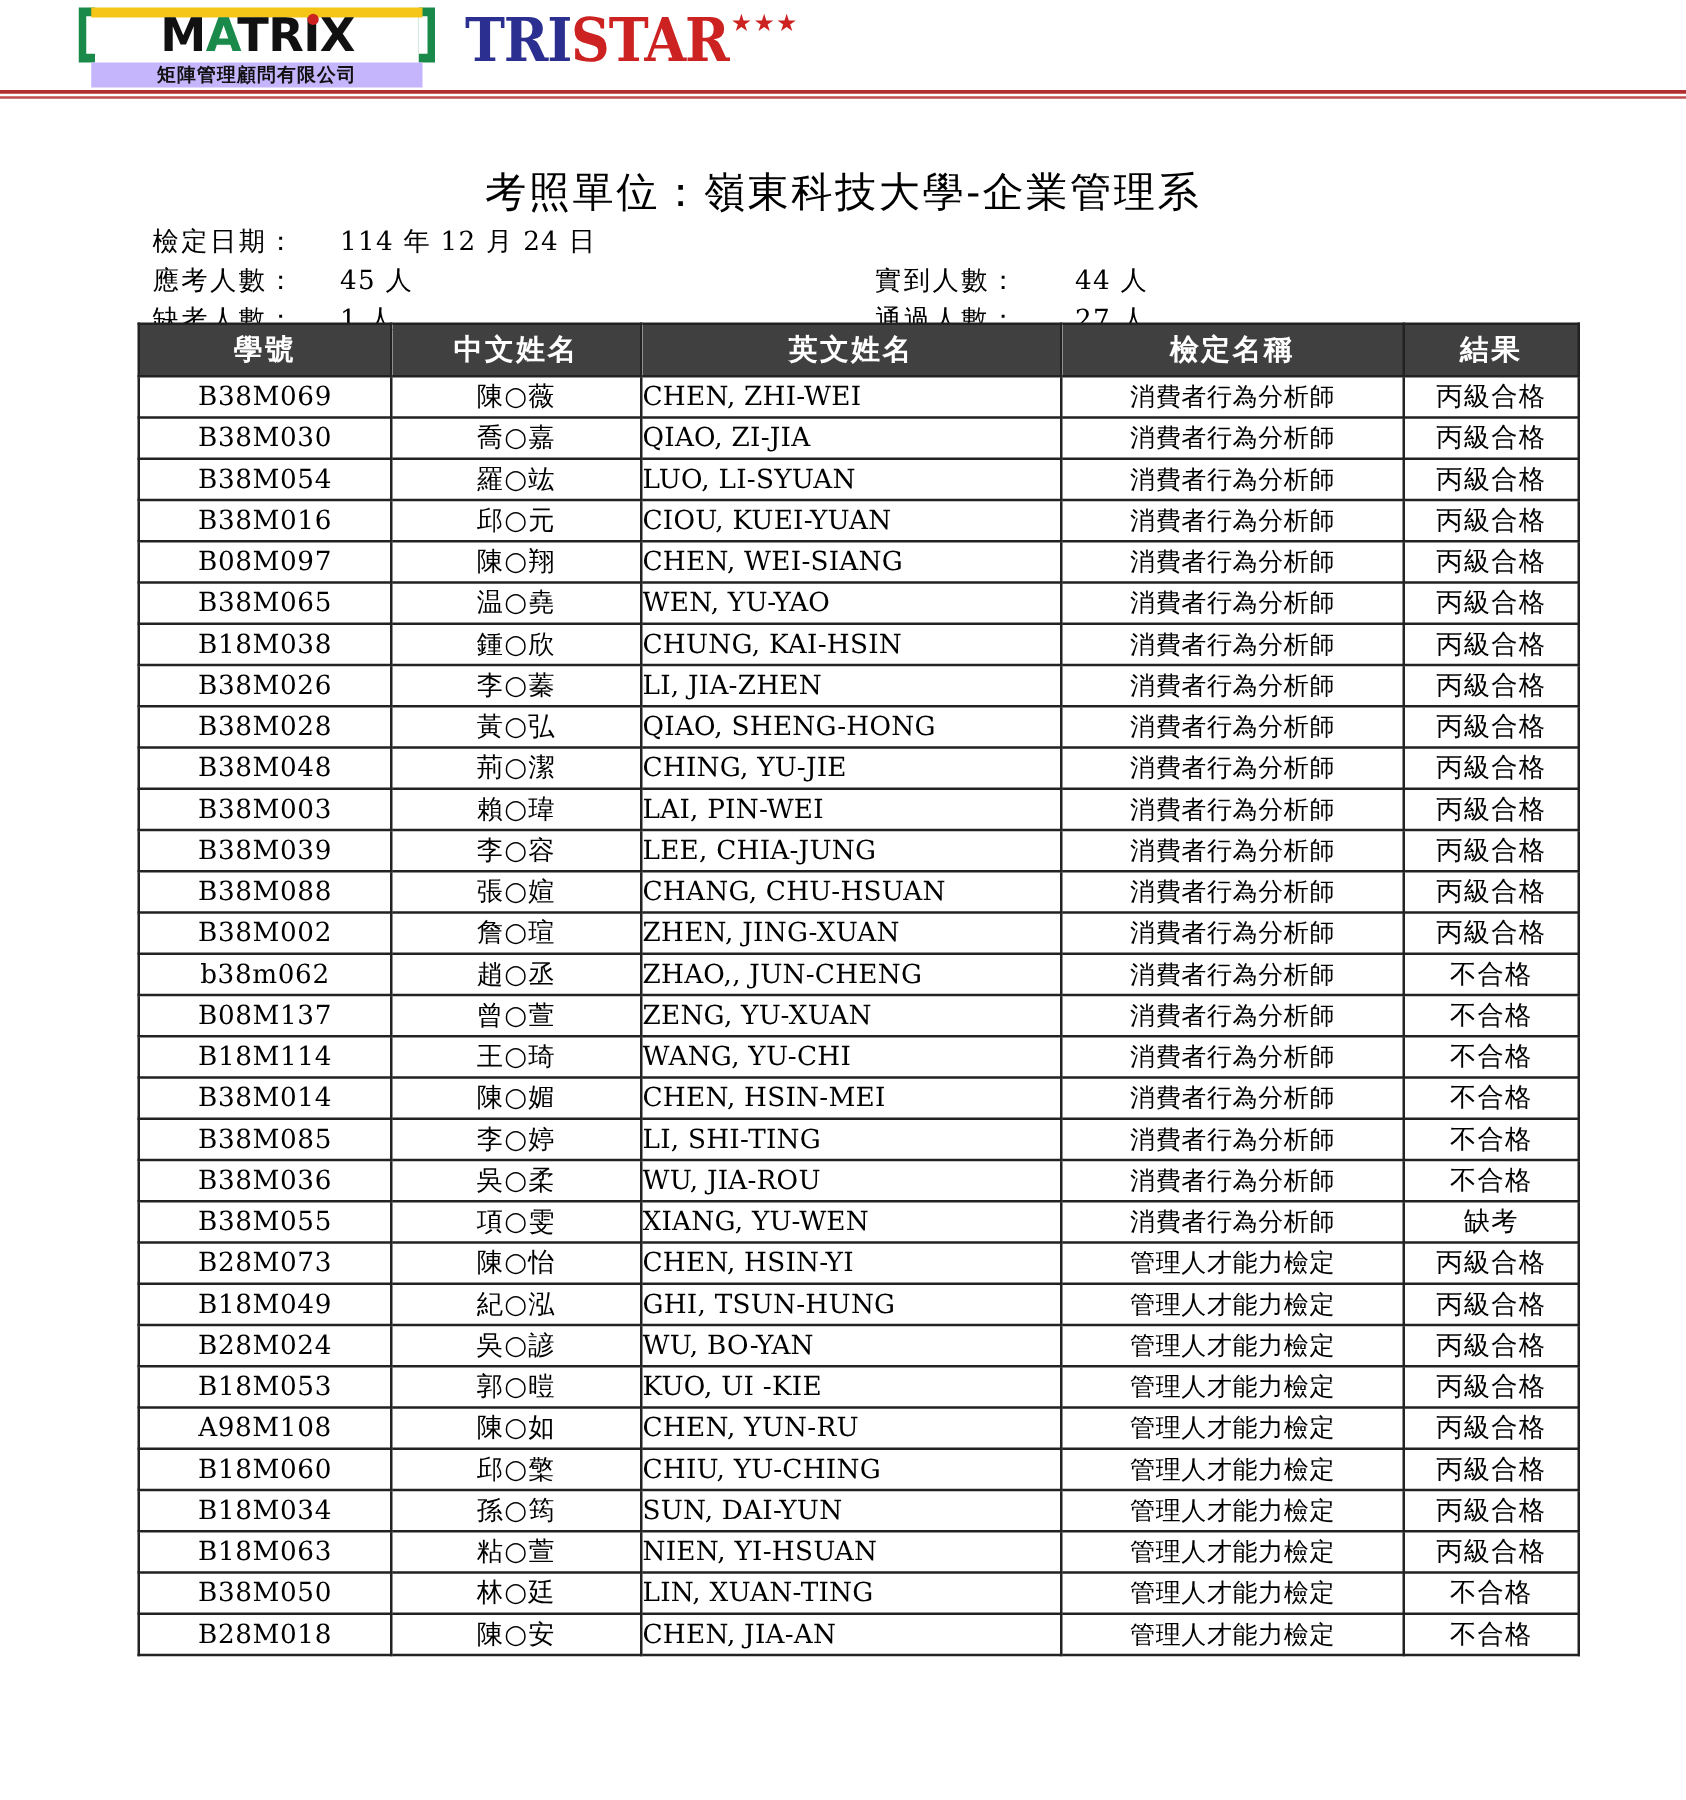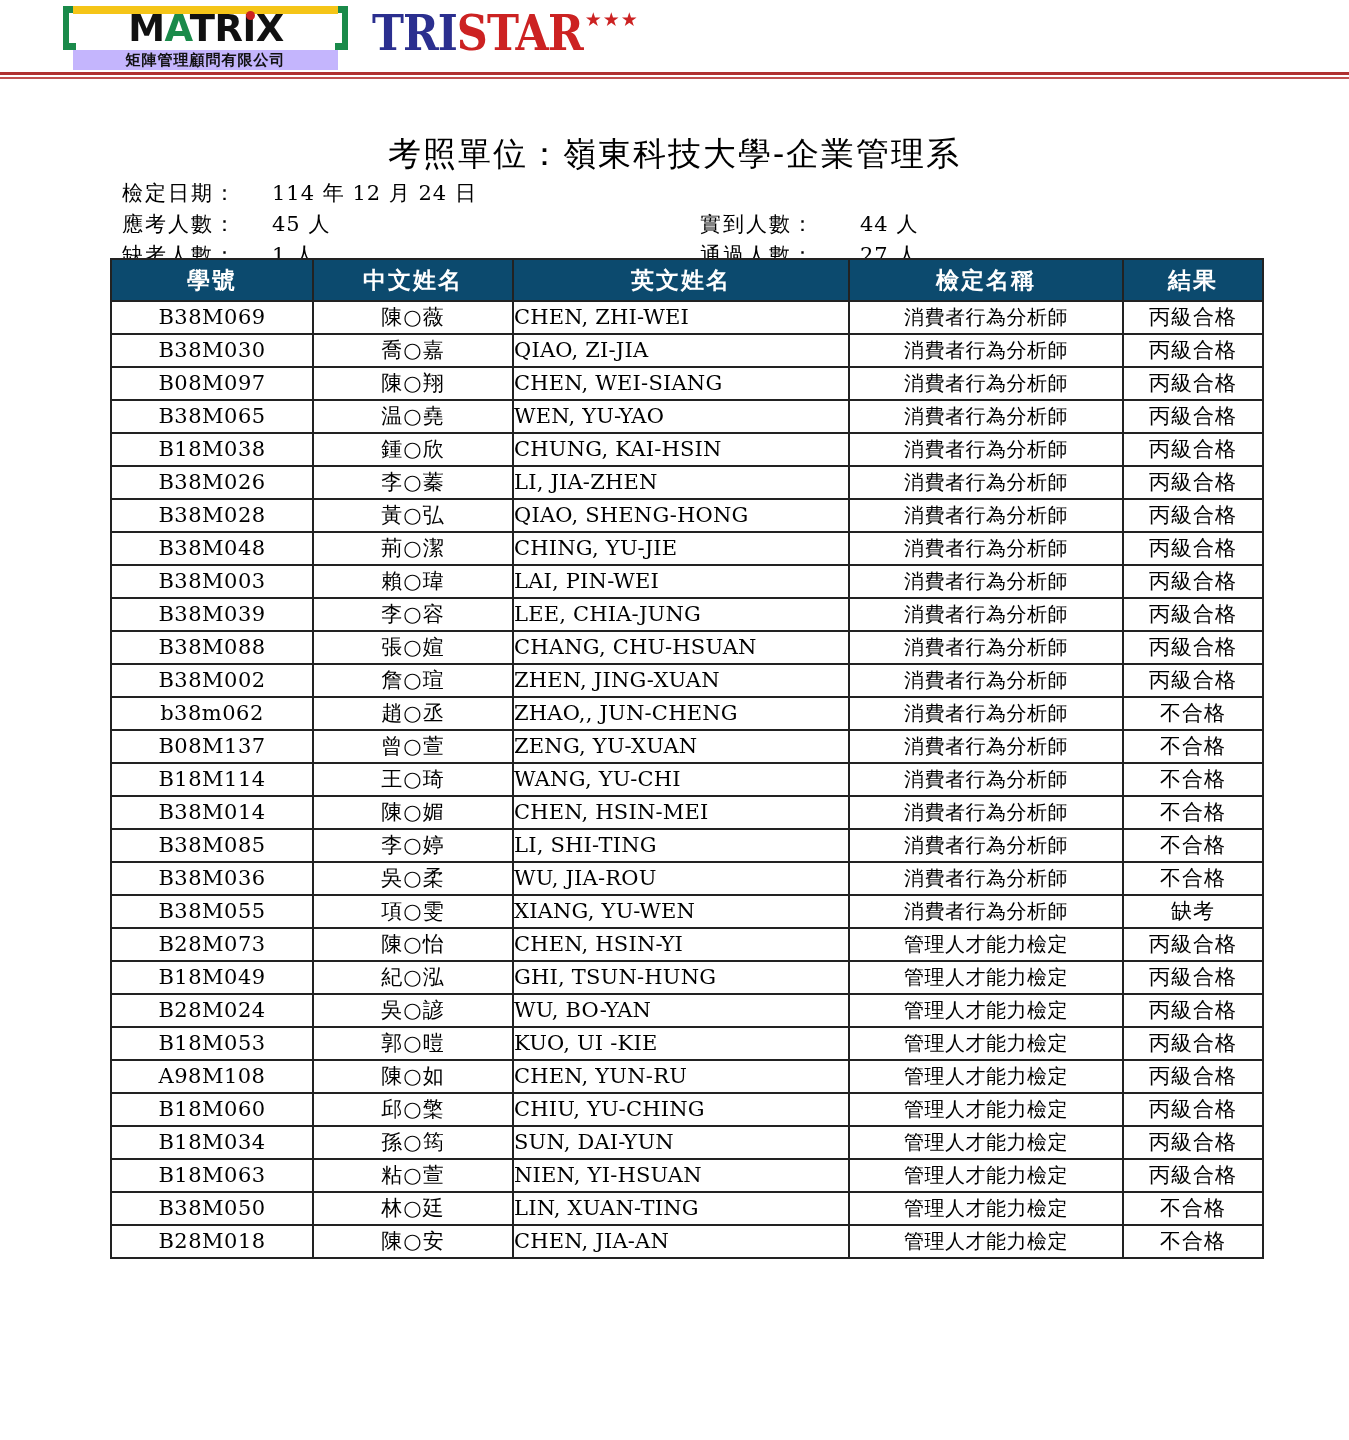--- a/index.html
+++ b/index.html
@@ -207,21 +207,21 @@
     padding: 0;
     height: 31px;
     text-align: center;
     vertical-align: middle;
     font-size: 21px;
     line-height: 31px;
     white-space: nowrap;
     overflow: hidden;
   }
   .results-table thead th {
-    background: #0c4a6e;
+    background: #404040;
     color: #ffffff;
     font-weight: bold;
     font-size: 23px;
     height: 40px;
     line-height: 40px;
     letter-spacing: 2px;
   }
   .col-id    { width: 202px; }
   .col-cn    { width: 200px; }
   .col-en    { width: 336px; }
@@ -306,20 +306,34 @@
         <td class="cell-res">丙級合格</td>
       </tr>
       <tr>
         <td class="cell-id">B38M030</td>
         <td class="cell-cn">喬○嘉</td>
         <td class="cell-en">QIAO, ZI-JIA</td>
         <td class="cell-exam">消費者行為分析師</td>
         <td class="cell-res">丙級合格</td>
       </tr>
       <tr>
+        <td class="cell-id">B38M054</td>
+        <td class="cell-cn">羅○竑</td>
+        <td class="cell-en">LUO, LI-SYUAN</td>
+        <td class="cell-exam">消費者行為分析師</td>
+        <td class="cell-res">丙級合格</td>
+      </tr>
+      <tr>
+        <td class="cell-id">B38M016</td>
+        <td class="cell-cn">邱○元</td>
+        <td class="cell-en">CIOU, KUEI-YUAN</td>
+        <td class="cell-exam">消費者行為分析師</td>
+        <td class="cell-res">丙級合格</td>
+      </tr>
+      <tr>
         <td class="cell-id">B08M097</td>
         <td class="cell-cn">陳○翔</td>
         <td class="cell-en">CHEN, WEI-SIANG</td>
         <td class="cell-exam">消費者行為分析師</td>
         <td class="cell-res">丙級合格</td>
       </tr>
       <tr>
         <td class="cell-id">B38M065</td>
         <td class="cell-cn">温○堯</td>
         <td class="cell-en">WEN, YU-YAO</td>

